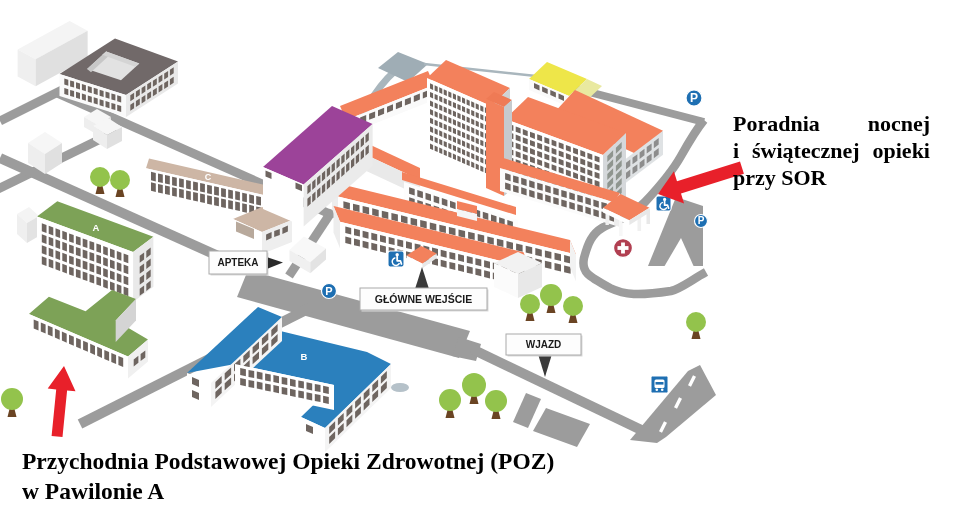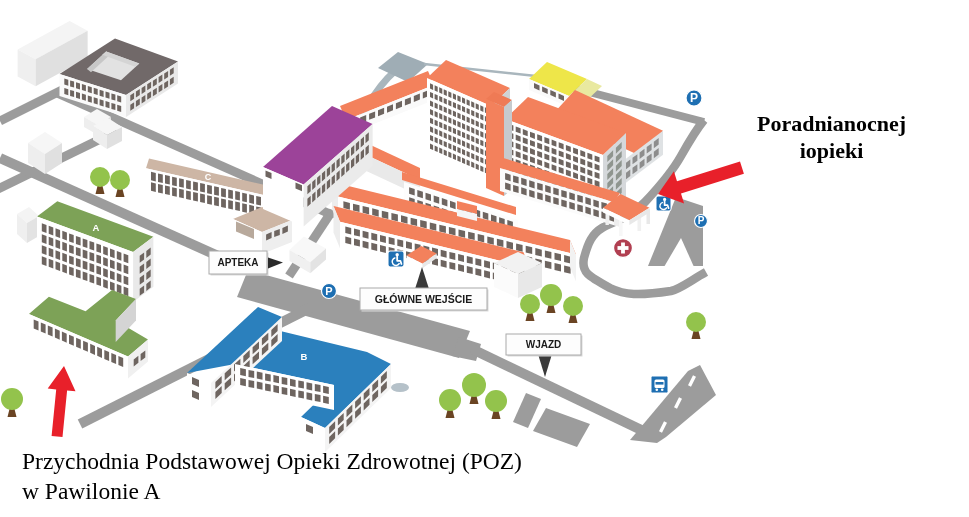--- a/index.html
+++ b/index.html
@@ -1,19 +1,19 @@
 <!DOCTYPE html>
 <html><head>
 <meta charset="utf-8">
 <style>
 html,body{margin:0;padding:0;background:#fff;width:969px;height:517px;overflow:hidden;}
 #wrap{position:relative;width:969px;height:517px;font-family:"Liberation Serif",serif;}
 #npl{position:absolute;left:733px;top:110px;width:197px;font-weight:bold;font-size:22px;line-height:27px;color:#000;}
-#npl .j{display:flex;justify-content:center;}
-#poz{position:absolute;left:22px;top:446px;font-weight:normal;font-size:23.5px;line-height:30px;color:#000;white-space:nowrap;}
+#npl .j{display:flex;justify-content:space-between;}
+#poz{position:absolute;left:22px;top:446px;font-weight:bold;font-size:23.5px;line-height:30px;color:#000;white-space:nowrap;}
 </style>
 </head>
 <body>
 <div id="wrap">
 <svg xmlns="http://www.w3.org/2000/svg" width="969" height="517" viewBox="0 0 969 517">
 
 <line x1="0" y1="121" x2="128" y2="57" stroke="#9c9c9c" stroke-width="9"></line>
 
 <line x1="57" y1="93" x2="330" y2="214" stroke="#9c9c9c" stroke-width="9"></line>
 
@@ -886,18 +886,20 @@
 <polygon points="64.0,366.0 47.7,388.5 56.2,389.4 51.6,436.0 62.5,437.1 67.1,390.4 75.5,391.3" fill="#e8202a"></polygon>
 </svg>
 
 <div id="npl">
       <div class="j">
         <span>Poradnia</span>
         <span>nocnej</span>
       </div>
       <div class="j">
         <span>i</span>
+        <span>świątecznej</span>
         <span>opieki</span>
       </div>
+      <div>przy&nbsp;SOR</div>
     </div>
 
 <div id="poz">Przychodnia Podstawowej Opieki Zdrowotnej (POZ)<br>w Pawilonie A</div>
 </div>
 
 </body></html>

